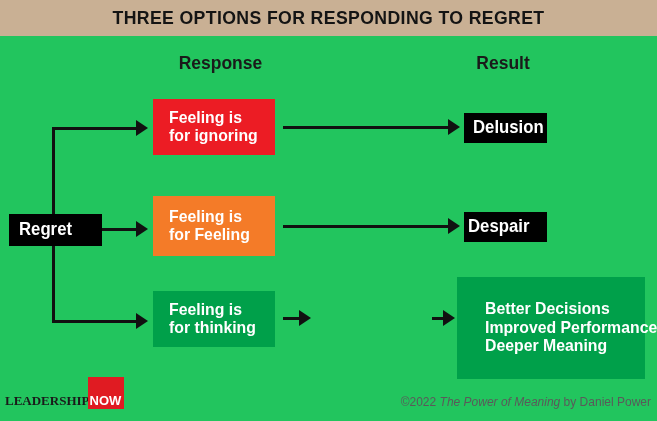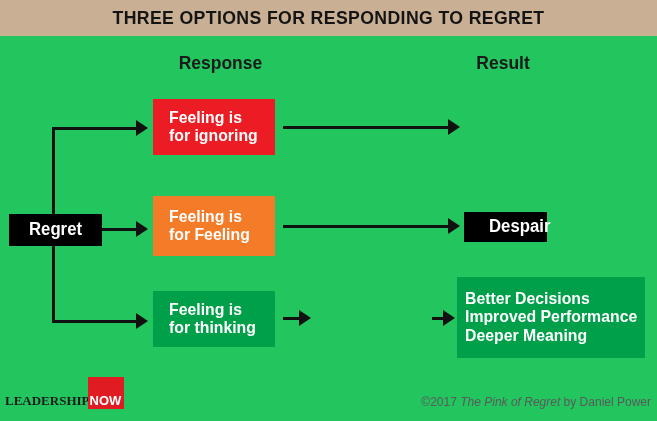--- a/index.html
+++ b/index.html
@@ -69,21 +69,21 @@
     font-weight: bold;
     color: #ffffff;
     line-height: 1.08;
     padding-left: 16px;
     padding-right: 6px;
   }
   .box .ln { display: block; transform: scaleX(0.93); transform-origin: left center; white-space: nowrap; }
 
   #box-regret {
     left: 9px; top: 214px; width: 93px; height: 32px;
-    background: #000000; font-size: 18px; padding-left: 20px;
+    background: #000000; font-size: 18px; padding-left: 10px;
   }
 
   #box-ignoring {
     left: 153px; top: 99px; width: 122px; height: 56px;
     background: #ec1c24; font-size: 17px;
   }
   #box-feeling {
     left: 153px; top: 196px; width: 122px; height: 60px;
     background: #f47b28; font-size: 17px;
   }
@@ -95,25 +95,25 @@
     left: 310px; top: 291px; width: 116px; height: 56px;
     background: #00a04a; font-size: 17px;
   }
 
   #box-delusion {
     left: 464px; top: 113px; width: 83px; height: 30px;
     background: #000000; font-size: 18px; padding-left: 9px;
   }
   #box-despair {
     left: 464px; top: 212px; width: 83px; height: 30px;
-    background: #000000; font-size: 18px; padding-left: 25px;
+    background: #000000; font-size: 18px; padding-left: 4px;
   }
   #box-results {
-    left: 457px; top: 277px; width: 188px; height: 81px;
-    background: #00a04a; font-size: 17px; padding-left: 8px;
+    left: 457px; top: 277px; width: 188px; height: 102px;
+    background: #00a04a; font-size: 17px; padding-left: 28px;
   }
 
   
   .vline {
     position: absolute;
     background: #111111;
   }
   .hline {
     position: absolute;
     background: #111111;
@@ -225,20 +225,23 @@
   <div class="arrowhead" id="arrowr4"></div>
 
   <div class="box" id="box-regret">
     <span class="ln">Regret</span>
   </div>
 
   <div class="box" id="box-ignoring">
     <span class="ln">Feeling is</span>
     <span class="ln">for ignoring</span>
   </div>
+  <div class="box" id="box-delusion">
+    <span class="ln">Delusion</span>
+  </div>
 
   <div class="box" id="box-feeling">
     <span class="ln">Feeling is</span>
     <span class="ln">for Feeling</span>
   </div>
   <div class="box" id="box-despair">
     <span class="ln">Despair</span>
   </div>
 
   <div class="box" id="box-thinking">
@@ -246,15 +249,15 @@
     <span class="ln">for thinking</span>
   </div>
   <div class="box" id="box-results">
     <span class="ln">Better Decisions</span>
     <span class="ln">Improved Performance</span>
     <span class="ln">Deeper Meaning</span>
   </div>
 
   <div class="footer-logo"><span class="lead">LEADERSHIP</span><span class="now">NOW</span></div>
 
-  <div class="footer-credit"><span>©2017 </span><span class="ital">The Pink of Regret</span><span> by Daniel Power</span></div>
+  <div class="footer-credit"><span>©2022 </span><span class="ital">The Power of Meaning</span><span> by Daniel Power</span></div>
 
 </div>
 
 </body></html>

